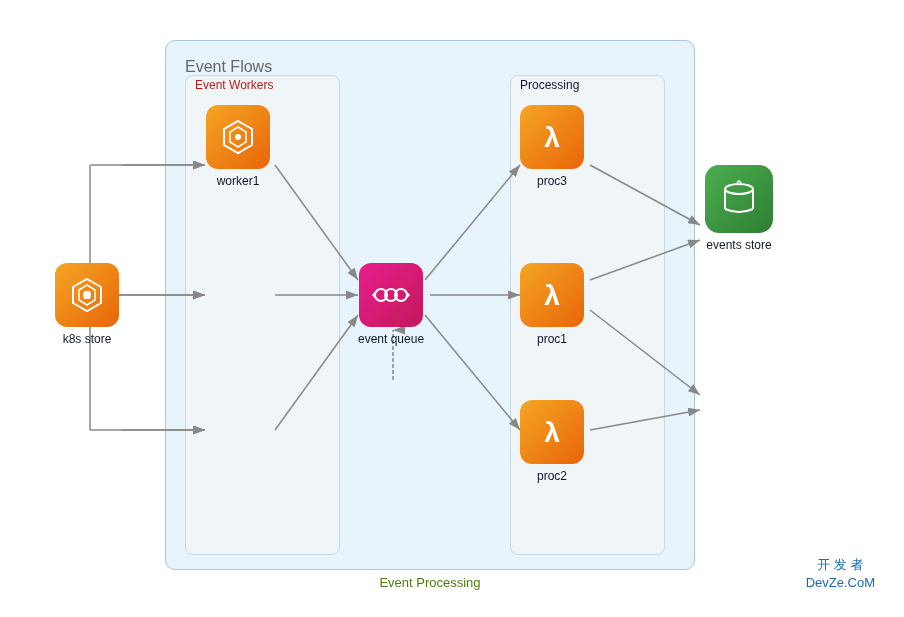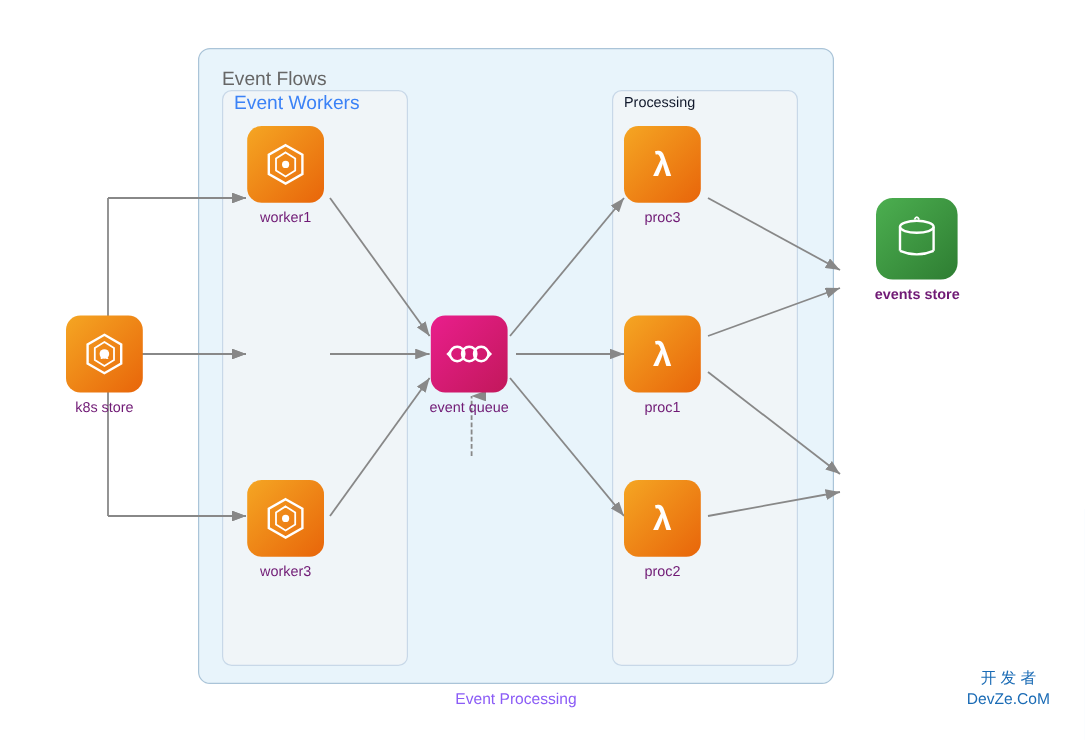--- a/index.html
+++ b/index.html
@@ -32,21 +32,21 @@
       background: #e8f4fb;
     }
 
     .event-processing-label {
       position: absolute;
       top: 565px;
       left: 155px;
       width: 530px;
       text-align: center;
       font-size: 13px;
-      color: #8b5cf6;
+      color: #4d7c0f;
     }
 
     .event-flows-label {
       position: absolute;
       top: 48px;
       left: 175px;
       font-size: 16px;
       color: #666;
     }
 
@@ -59,22 +59,22 @@
       height: 480px;
       border: 1.5px solid #c8d8e8;
       border-radius: 8px;
       background: #f0f5f8;
     }
 
     .event-workers-label {
       position: absolute;
       top: 68px;
       left: 185px;
-      font-size: 16px;
-      color: #3b82f6;
+      font-size: 12px;
+      color: #b91c1c;
     }
 
     
     .processing-box {
       position: absolute;
       top: 65px;
       left: 500px;
       width: 155px;
       height: 480px;
       border: 1.5px solid #c8d8e8;
@@ -103,21 +103,21 @@
       height: 64px;
       border-radius: 12px;
       display: flex;
       align-items: center;
       justify-content: center;
     }
 
     .node-label {
       margin-top: 5px;
       font-size: 12px;
-      color: #701a75;
+      color: #0f172a;
       text-align: center;
     }
 
     
     .orange { background: linear-gradient(135deg, #f5a623, #e8650a); }
     .pink { background: linear-gradient(135deg, #e91e8c, #c2185b); }
     .green { background: linear-gradient(135deg, #4caf50, #2e7d32); }
     .blue { background: linear-gradient(135deg, #2196f3, #1565c0); }
 
     
@@ -220,30 +220,20 @@
       <svg width="40" height="40" viewBox="0 0 40 40">
         <polygon points="20,4 34,12 34,28 20,36 6,28 6,12" stroke="white" stroke-width="2" fill="none"></polygon>
         <polygon points="20,10 28,15 28,25 20,30 12,25 12,15" stroke="white" stroke-width="1.5" fill="none"></polygon>
         <circle cx="20" cy="20" r="3" fill="white"></circle>
       </svg>
     </div>
     <div class="node-label">worker1</div>
   </div>
 
 
-  <div class="node" style="left:196px; top:390px;">
-    <div class="node-icon orange">
-      <svg width="40" height="40" viewBox="0 0 40 40">
-        <polygon points="20,4 34,12 34,28 20,36 6,28 6,12" stroke="white" stroke-width="2" fill="none"></polygon>
-        <polygon points="20,10 28,15 28,25 20,30 12,25 12,15" stroke="white" stroke-width="1.5" fill="none"></polygon>
-        <circle cx="20" cy="20" r="3" fill="white"></circle>
-      </svg>
-    </div>
-    <div class="node-label">worker3</div>
-  </div>
 
   <div class="node" style="left:348px; top:253px;justify-content:center;">
     <div class="node-icon pink">
       <svg width="44" height="44" viewBox="0 0 44 44">
 
         <circle cx="12" cy="22" r="6" stroke="white" stroke-width="2" fill="none"></circle>
         <circle cx="22" cy="22" r="6" stroke="white" stroke-width="2" fill="none"></circle>
         <circle cx="32" cy="22" r="6" stroke="white" stroke-width="2" fill="none"></circle>
         <line x1="18" y1="22" x2="16" y2="22" stroke="white" stroke-width="1.5"></line>
         <line x1="28" y1="22" x2="26" y2="22" stroke="white" stroke-width="1.5"></line>
@@ -277,21 +267,21 @@
 
   <div class="node" style="left:510px; top:390px;">
     <div class="node-icon orange">
       <svg width="40" height="40" viewBox="0 0 40 40">
         <text x="20" y="30" text-anchor="middle" font-size="28" fill="white" font-family="Arial" font-weight="bold">λ</text>
       </svg>
     </div>
     <div class="node-label">proc2</div>
   </div>
 
-  <div class="node" style="left:719px; top:155px;font-weight:bold;">
+  <div class="node" style="left:695px; top:155px;">
     <div class="node-icon green" style="width:68px;height:68px;border-radius:14px;">
       <svg width="44" height="44" viewBox="0 0 44 44">
 
         <ellipse cx="22" cy="12" rx="14" ry="5" stroke="white" stroke-width="2" fill="none"></ellipse>
         <line x1="8" y1="12" x2="8" y2="32" stroke="white" stroke-width="2"></line>
         <line x1="36" y1="12" x2="36" y2="32" stroke="white" stroke-width="2"></line>
         <path d="M8,32 Q22,38 36,32" stroke="white" stroke-width="2" fill="none"></path>
 
         <path d="M20,6 Q22,2 24,6" stroke="white" stroke-width="1.5" fill="none"></path>
       </svg>

